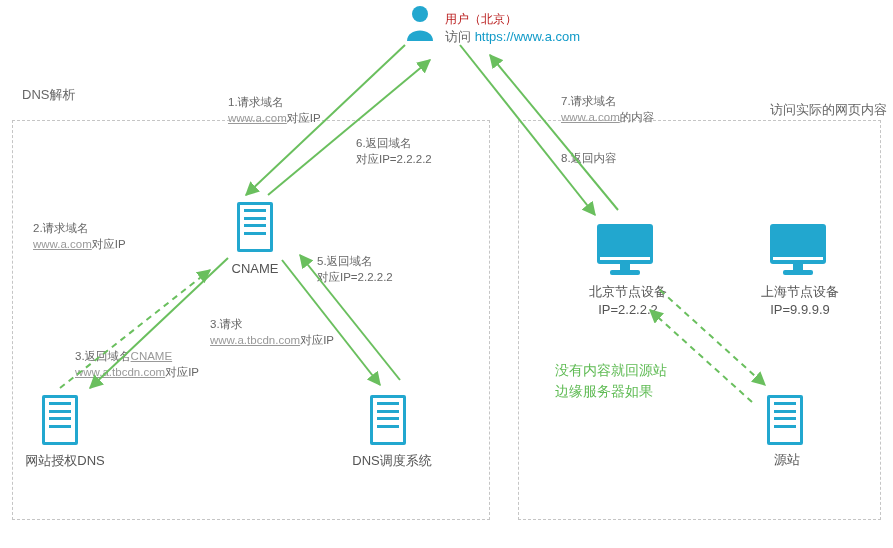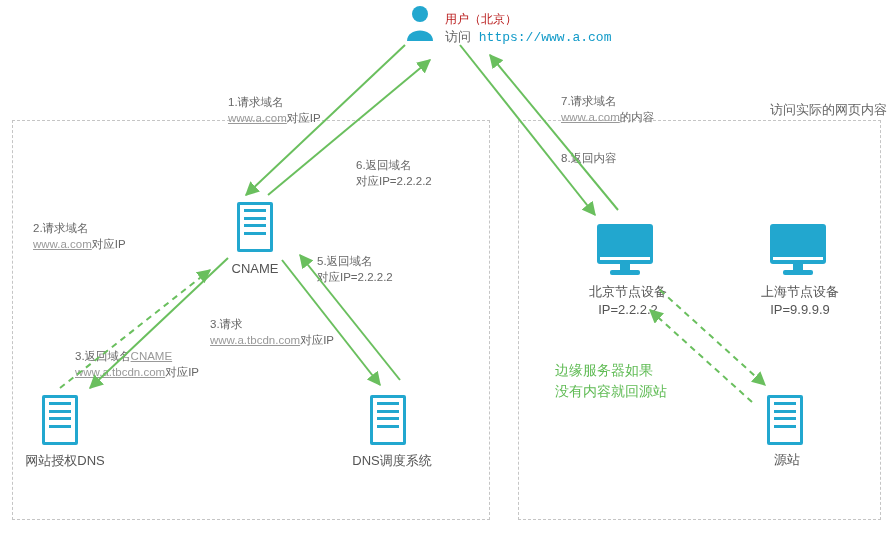--- a/index.html
+++ b/index.html
@@ -7,21 +7,21 @@
     width: 893px;
     height: 548px;
     background: #fff;
     font-family: "Microsoft YaHei", "PingFang SC", sans-serif;
     position: relative;
     font-size: 13px;
     color: #666;
   }
   .user-icon { position: absolute; left: 405px; top: 5px; width: 30px; height: 36px; }
   .user-label { position: absolute; left: 445px; top: 11px; font-size: 12px; color: #b91c1c; }
-  .user-visit-line { position: absolute; left: 445px; top: 28px; font-size: 13px; font-family: Liberation Mono, monospace; }
+  .user-visit-line { position: absolute; left: 445px; top: 28px; font-size: 13px; }
   .user-visit-line .lbl { color: #666; }
   .user-visit-line .url { color: #119ac8; }
 
   .dashed-box {
     position: absolute;
     border: 1px dashed #c5c5c5;
   }
   #left-box  { left: 12px;  top: 120px; width: 478px; height: 400px; }
   #right-box { left: 518px; top: 120px; width: 363px; height: 400px; }
 
@@ -96,20 +96,21 @@
 </div>
 <div class="user-label">用户（北京）</div>
 <div class="user-visit-line">
   <span class="lbl">访问</span><span> </span><span class="url">https://www.a.com</span>
 </div>
 
 <div id="left-box" class="dashed-box"></div>
 <div id="right-box" class="dashed-box"></div>
 
 <div id="left-title" class="box-title">
+  <div>DNS解析</div>
 </div>
 <div id="right-title" class="box-title">访问实际的网页内容</div>
 
 <div class="server-icon" style="left:237px; top:202px;"></div>
 <div class="node-label" style="left:225px; top:260px; width:60px;">CNAME</div>
 
 <div class="server-icon" style="left:42px; top:395px;"></div>
 <div class="node-label" style="left:20px; top:452px; width:90px;">网站授权DNS</div>
 
 <div class="server-icon" style="left:370px; top:395px;"></div>
@@ -132,29 +133,29 @@
 </div>
 <div class="node-label" style="left:750px; top:283px; width:100px;">
   <div>上海节点设备</div>
   <div>IP=9.9.9.9</div>
 </div>
 
 <div class="server-icon" style="left:767px; top:395px;"></div>
 <div class="node-label" style="left:757px; top:452px; width:60px;font-family:Liberation Mono, monospace;">源站</div>
 
 <div class="green-note" style="left:555px; top:360px;">
+  <div>没有内容就回源站</div>
   <div>边缘服务器如果</div>
-  <div>没有内容就回源站</div>
 </div>
 
 <div class="step-text" style="left:228px; top:94px;">
   <span>1.请求域名</span><br>
   <span class="greylink">www.a.com</span><span>对应IP</span>
 </div>
-<div class="step-text" style="left:356px; top:135px;margin-top:22px;">
+<div class="step-text" style="left:356px; top:135px;">
   <span>6.返回域名</span><br>
   <span>对应IP=2.2.2.2</span>
 </div>
 <div class="step-text" style="left:33px; top:220px;">
   <span>2.请求域名</span><br>
   <span class="greylink">www.a.com</span><span>对应IP</span>
 </div>
 <div class="step-text" style="left:75px; top:348px;">
   <span>3.返回域名</span><span class="greylink">CNAME</span><br>
   <span class="greylink">www.a.tbcdn.com</span><span>对应IP</span>

